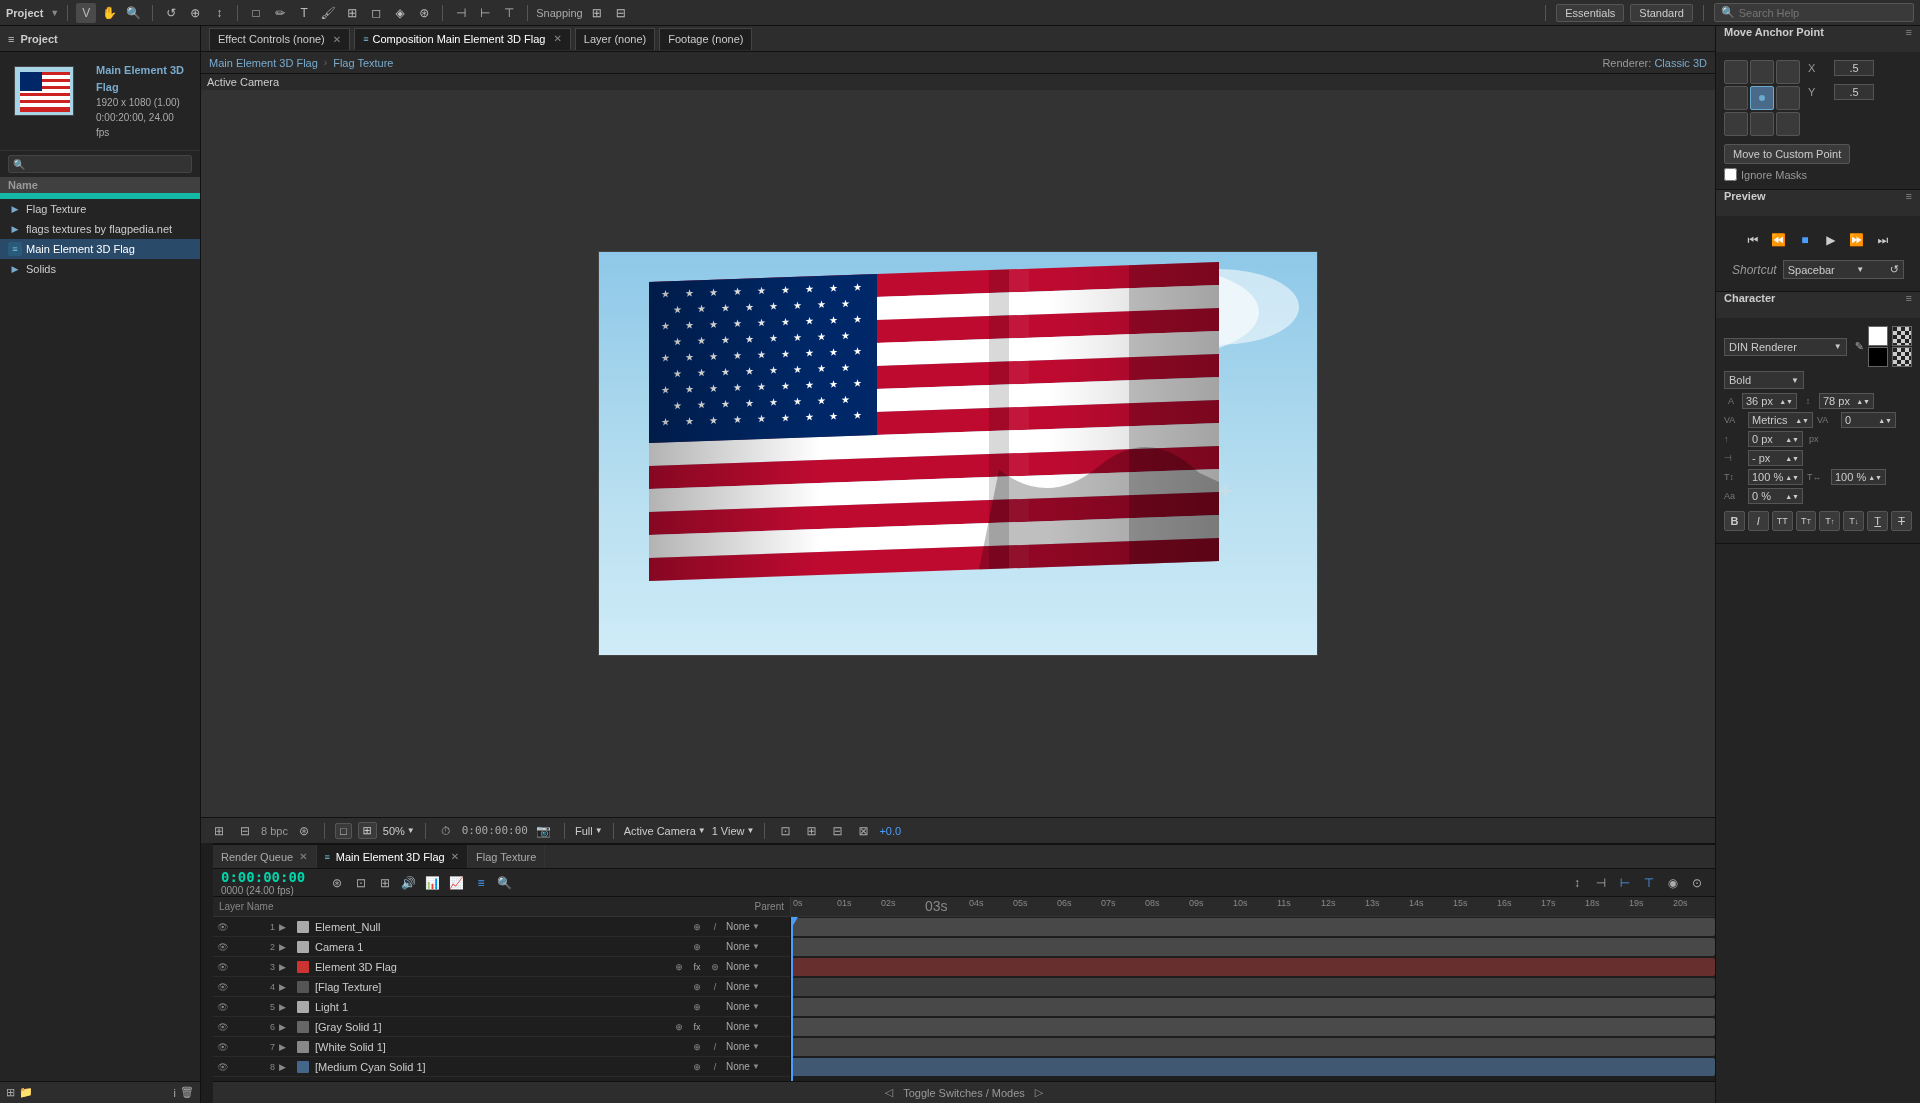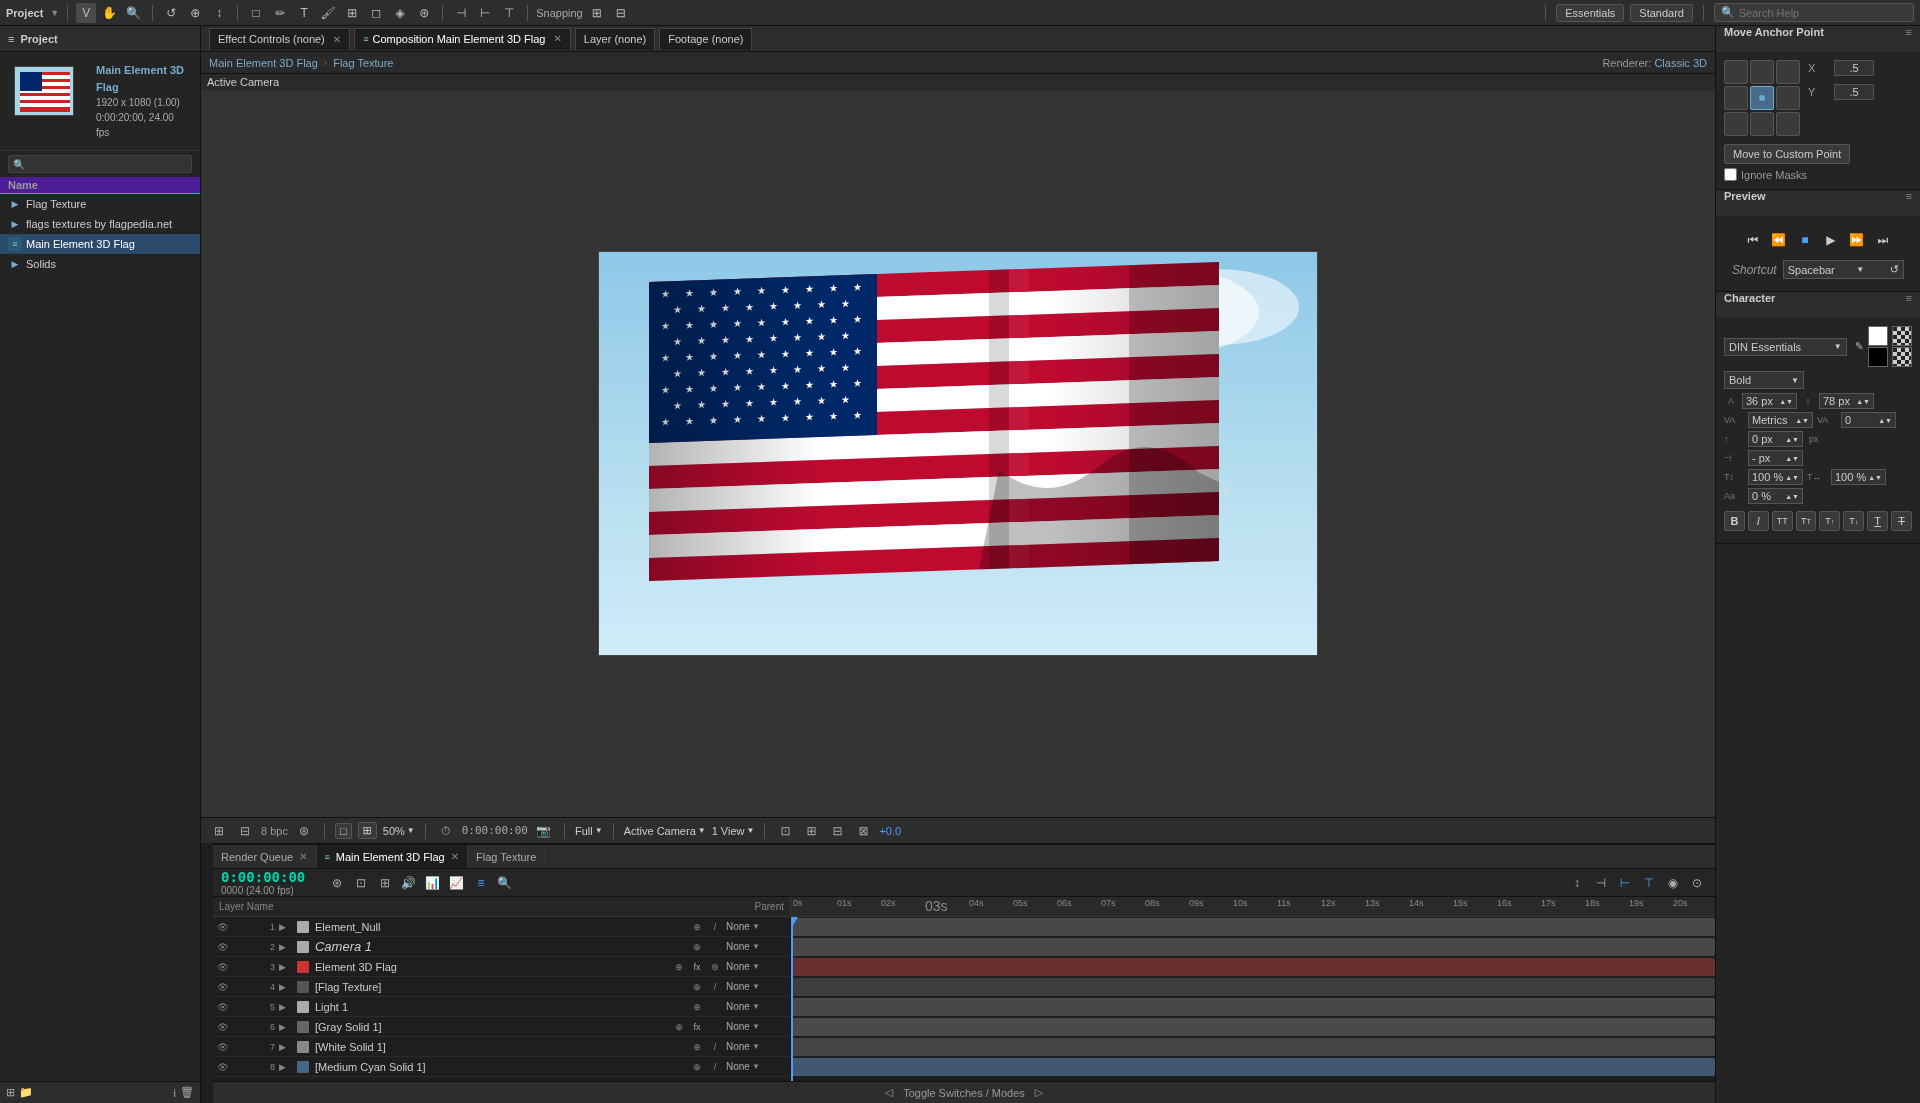--- a/index.html
+++ b/index.html
@@ -150,22 +150,22 @@
       flex: 1;
       overflow-y: auto;
     }
     .file-header {
       display: flex;
       align-items: flex-start;
       padding: 2px 8px;
       font-size: 11px;
       font-weight: bold;
       color: #999;
-      background: #4c1d95;
-      border-bottom: 1px solid #14b8a6;
+      background: #404040;
+      border-bottom: 6px solid #14b8a6;
     }
     .file-item {
       display: flex;
       align-items: center;
       padding: 3px 8px;
       cursor: pointer;
       gap: 4px;
       font-size: 11px;
       color: #ccc;
     }
@@ -1109,21 +1109,21 @@
             </span>
           </div>
 
           <div class="layer-row">
             <span style="width:10px;color:#888;font-size:9px;">👁</span>
             <span style="width:10px;"></span>
             <span style="width:10px;"></span>
             <span style="font-size:9px;color:#888;width:16px;text-align:right;">2</span>
             <span style="width:14px;font-size:9px;color:#888;">▶</span>
             <span style="width:12px;height:12px;background:#aaaaaa;display:inline-block;border-radius:1px;margin-right:2px;"></span>
-            <span style="flex:1;font-size:13px;color:#ccc;font-style:italic;">Camera 1</span>
+            <span style="flex:1;font-size:11px;color:#ccc;">Camera 1</span>
             <span style="width:14px;text-align:center;font-size:9px;color:#888;">⊕</span>
             <span style="width:14px;text-align:center;font-size:9px;color:#888;"></span>
             <span style="width:60px;">
               <span class="none-select">None<span class="none-arrow">▼</span></span>
             </span>
           </div>
 
           <div class="layer-row">
             <span style="width:10px;color:#888;font-size:9px;">👁</span>
             <span style="width:10px;"></span>
@@ -1322,21 +1322,21 @@
 
     <div class="right-panel-section">
       <div class="right-panel-header">
         <span>Character</span>
         <span style="margin-left:auto;cursor:pointer;color:#888;">≡</span>
       </div>
       <div class="character-section">
 
         <div class="font-row">
           <div class="font-select">
-            <span>DIN Essentials</span>
+            <span>DIN Renderer</span>
             <span style="font-size:8px;">▼</span>
           </div>
 
           <span style="font-size:11px;color:#aaa;margin-left:4px;cursor:pointer;">✎</span>
           <div style="display:flex;flex-direction:column;gap:1px;">
             <div class="color-swatch white"></div>
             <div class="color-swatch black"></div>
           </div>
           <div style="display:flex;flex-direction:column;gap:1px;">
             <div class="color-swatch transparent"></div>

